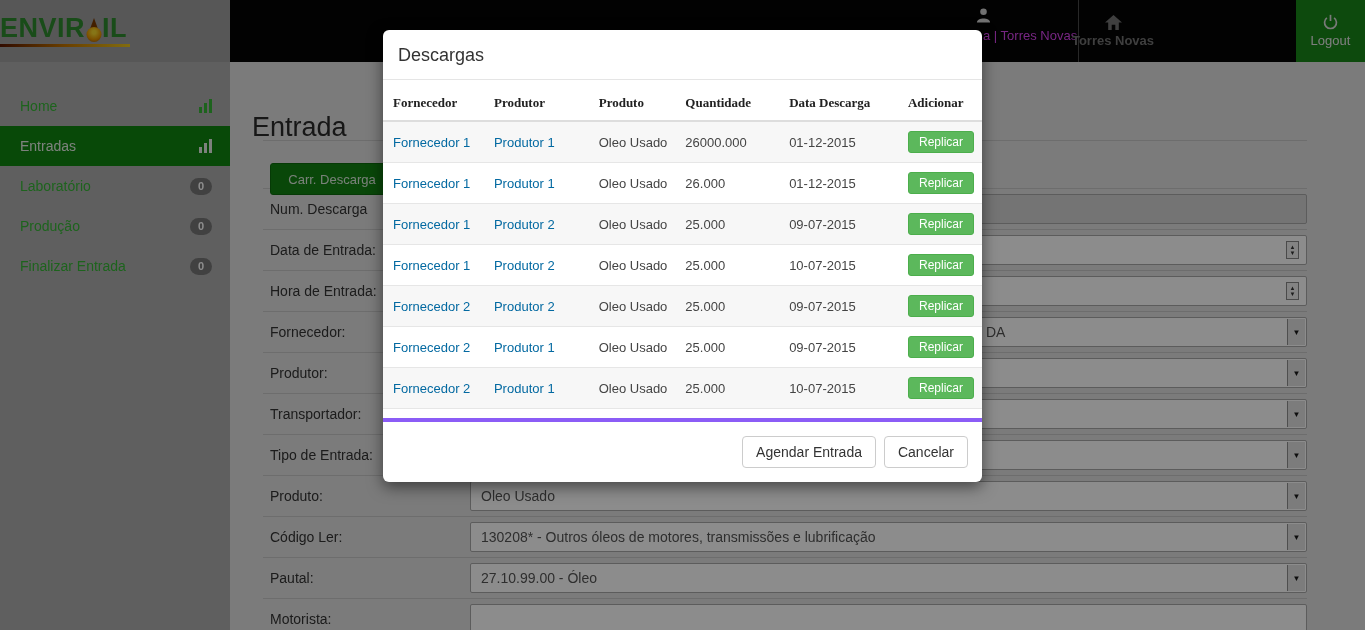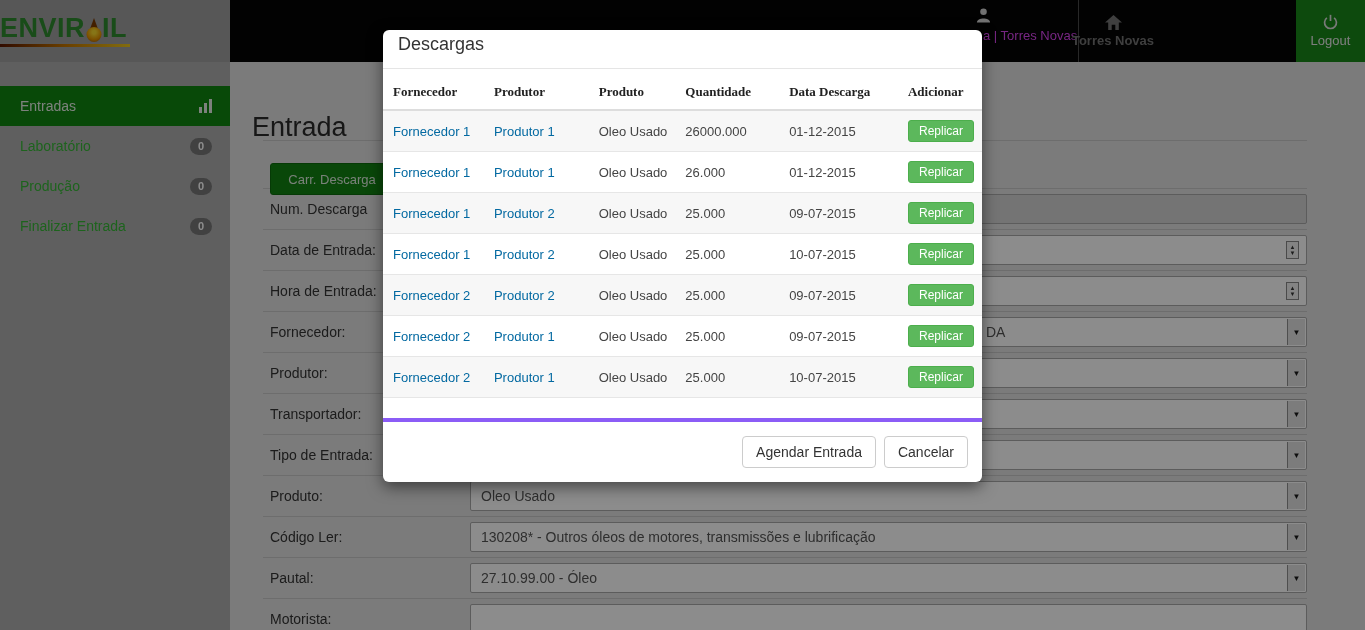--- a/index.html
+++ b/index.html
@@ -65,21 +65,21 @@
   .spin{position:absolute;right:7px;top:5px;width:13px;height:18px;border:1px solid #888;background:#eee;
         box-sizing:border-box;display:flex;flex-direction:column;align-items:center;justify-content:center;
         font-size:6px;color:#333;line-height:6px;cursor:pointer;}
   .val-offset{margin-left:505px;}
 
   
   .backdrop{position:absolute;left:0;top:0;width:1365px;height:630px;background:rgba(0,0,0,.45);}
   .modal{position:absolute;left:383px;top:30px;width:599px;height:452px;background:#fff;
          border-radius:6px;box-shadow:0 5px 15px rgba(0,0,0,.5);box-sizing:border-box;
          display:flex;flex-direction:column;overflow:hidden;}
-  .modal-header{padding:4px 15px 13px;border-bottom:1px solid #e5e5e5;}
+  .modal-header{padding:15px 15px 13px;border-bottom:1px solid #e5e5e5;}
   .modal-title{font-size:18px;color:#333;}
   .modal-body{flex:1;padding-top:6px;}
   .dtable{width:100%;border-collapse:collapse;font-size:13px;color:#444;}
   .dtable th{text-align:left;padding:9px 8px 9px 10px;border-bottom:2px solid #ddd;color:#222;
              font-size:13px;white-space:nowrap;font-family:Liberation Serif, serif;}
   .dtable td{padding:9px 8px 9px 10px;border-bottom:1px solid #e6e6e6;white-space:nowrap;}
   .dtable tbody tr:nth-child(odd){background:#f7f7f7;}
   .link-green{color:#0369a1;text-decoration:none;cursor:pointer;}
   .btn-replicar{background:#5cb85c;border:1px solid #4cae4c;color:#fff;font-size:12px;
                 padding:3px 10px;border-radius:3px;cursor:pointer;font-family:inherit;}
@@ -122,20 +122,28 @@
     <div class="logout">
       <svg width="17" height="17" viewBox="0 0 16 16" fill="none" stroke="#dcdcdc" stroke-width="1.6">
         <path d="M4.6 3.6 A5.6 5.6 0 1 0 11.4 3.6"></path>
           <line x1="8" y1="0.8" x2="8" y2="6.6"></line>
       </svg>
       <span>Logout</span>
     </div>
   </div>
 
   <div class="sidebar" id="sidebar-menu">
+      <div class="side-item">
+        <span>Home</span>
+        <span class="bar-icon">
+          <i style="height: 6px;"></i>
+          <i style="height: 10px;"></i>
+          <i style="height: 14px;"></i>
+        </span>
+      </div>
       <div class="side-item selected">
         <span>Entradas</span>
         <span class="bar-icon">
           <i style="height: 6px;"></i>
           <i style="height: 10px;"></i>
           <i style="height: 14px;"></i>
         </span>
       </div>
       <div class="side-item">
         <span>Laboratório</span>

